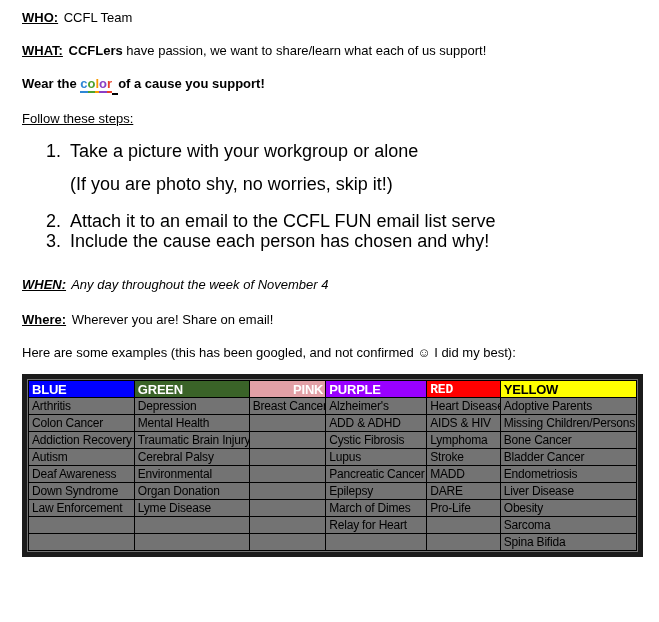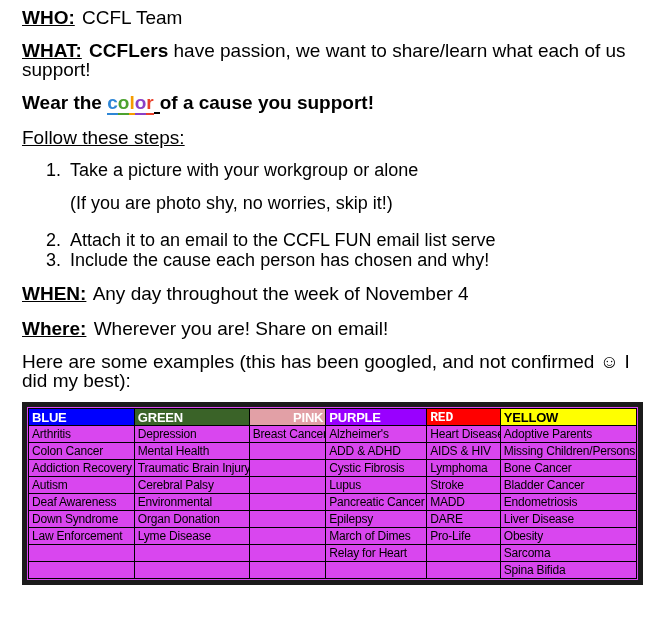--- a/index.html
+++ b/index.html
@@ -7,21 +7,21 @@
     width: 659px; height: 622px;
     background: #ffffff;
     font-family: "Liberation Sans", sans-serif;
     color: #000;
     overflow: hidden;
   }
   .page { padding: 8px 8px 0 22px; }
 
   p.line {
     margin: 0 0 14px 0;
-    font-size: 19px;
+    font-size: 13px;
     line-height: 19px;
   }
   .b { font-weight: bold; }
   .u { text-decoration: underline; }
   .lbl { margin-right: 2px; }
 
   
   .cl { border-bottom: 2px solid currentColor; font-weight: bold; }
   .blacksp { color: #000; display: inline-block; width: 6px; }
 
@@ -34,21 +34,21 @@
   .m-when { margin-bottom: 16px !important; }
   .m-why  { margin-bottom: 45px !important; }
   .m-ex   { margin-bottom: 12px !important; }
 
   
   .table-frame {
     width: 621px;
     box-sizing: border-box;
     border: 5px solid #1b1b1b;
     padding: 1px;
-    background: #d946ef;
+    background: #737373;
   }
   table.causes {
     width: 100%;
     border-collapse: collapse;
     table-layout: fixed;
     font-size: 12px;
     letter-spacing: -0.2px;
   }
   table.causes th, table.causes td {
     border: 1px solid #000;
@@ -90,21 +90,21 @@
     </div>
     <div class="step-sub">(If you are photo shy, no worries, skip it!)</div>
     <div class="step tight">
       <span class="num">2.</span><span class="stxt">Attach it to an email to the CCFL FUN email list serve</span>
     </div>
     <div class="step tight">
       <span class="num">3.</span><span class="stxt">Include the cause each person has chosen and why!</span>
     </div>
   </div>
 
-  <p class="line m-when" style="margin-top:14px;">
+  <p class="line m-when" style="margin-top:24px;font-style:italic;">
     <span class="b u lbl">WHEN:</span>
     <span>Any day throughout the week of November 4</span>
   </p>
 
   <p class="line">
     <span class="b u lbl">Where:</span>
     <span>Wherever you are! Share on email!</span>
   </p>
 
 

